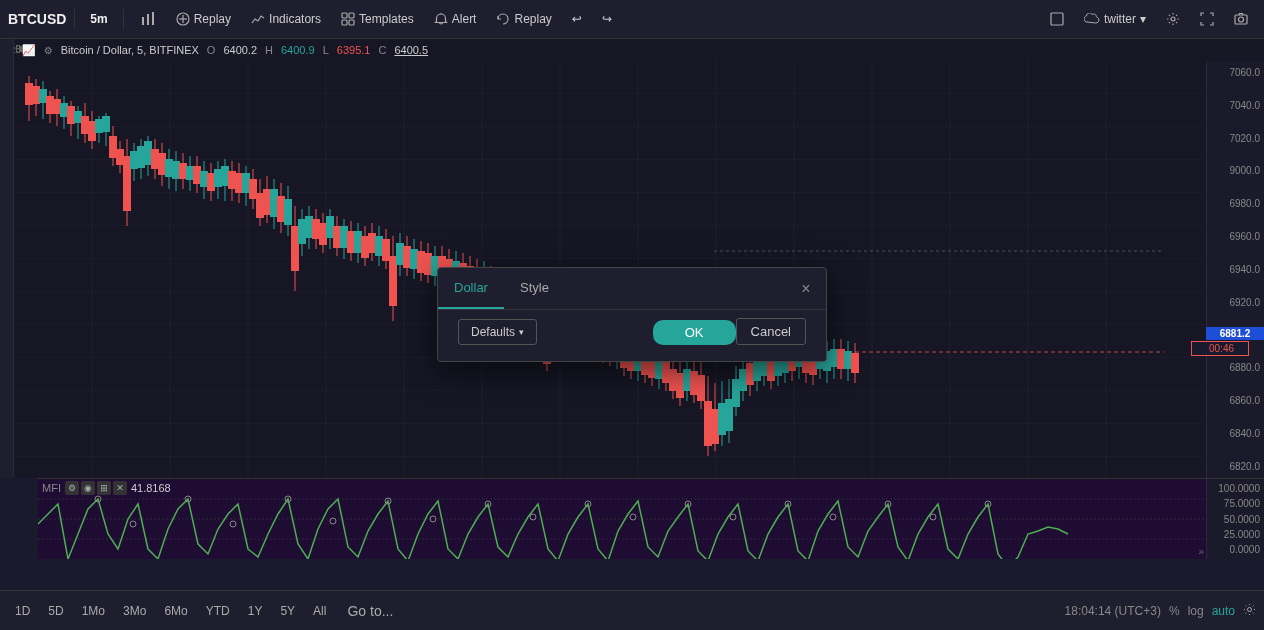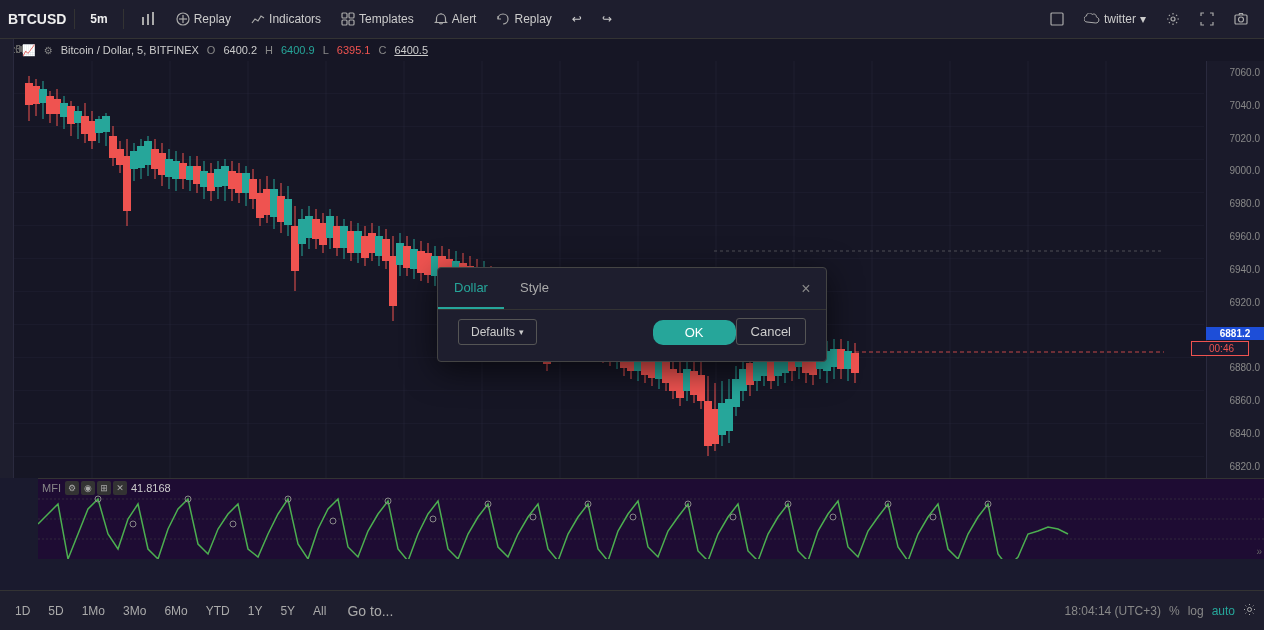--- a/index.html
+++ b/index.html
@@ -837,20 +837,27 @@
         <circle cx="595" cy="38" r="3" fill="none" stroke="#888" stroke-width="1"></circle>
         <circle cx="695" cy="38" r="3" fill="none" stroke="#888" stroke-width="1"></circle>
         <circle cx="795" cy="38" r="3" fill="none" stroke="#888" stroke-width="1"></circle>
         <circle cx="895" cy="38" r="3" fill="none" stroke="#888" stroke-width="1"></circle>
       </svg>
 
       
       <div style="position:absolute; bottom:2px; right:2px; color:#666; font-size:10px; cursor:pointer;">»</div>
     </div>
 
+    <div id="indicator-axis" style="width:58px; background:#1a1a2a; border-left:1px solid #2a2a3e; display:flex; flex-direction:column; justify-content:space-between; padding:4px 0;">
+      <span class="mfi-label">100.0000</span>
+      <span class="mfi-label">75.0000</span>
+      <span class="mfi-label">50.0000</span>
+      <span class="mfi-label">25.0000</span>
+      <span class="mfi-label">0.0000</span>
+    </div>
   </div>
 
   <div id="modal-overlay" style="position:absolute; top:0; left:0; right:0; bottom:0; z-index:200; display:flex; align-items:center; justify-content:center;">
     <div id="dialog">
 
       <div id="dialog-header">
         <div class="dialog-tab active">
           <span>Dollar</span>
         </div>
         <div class="dialog-tab">

